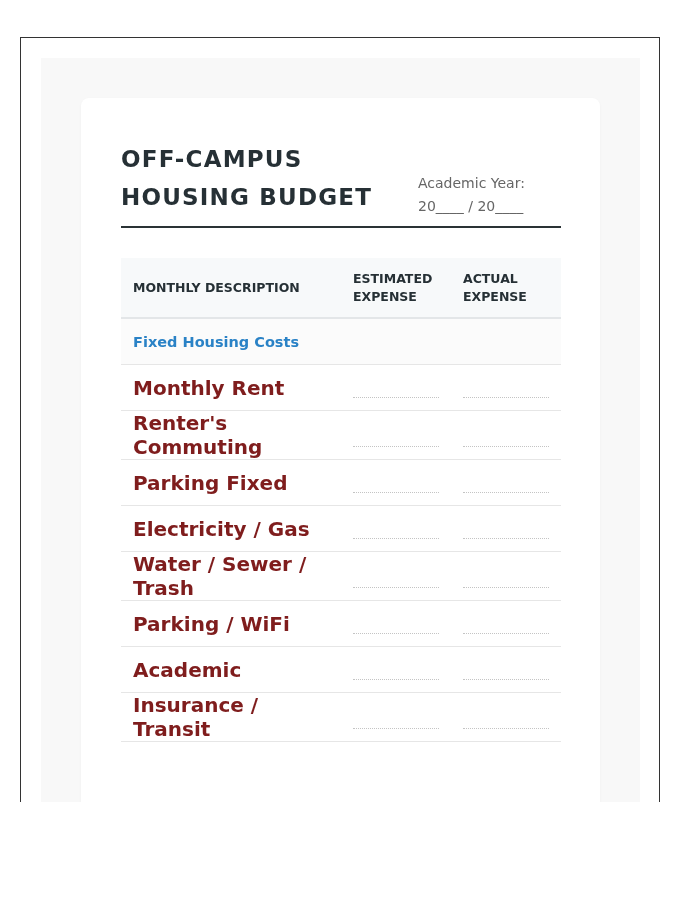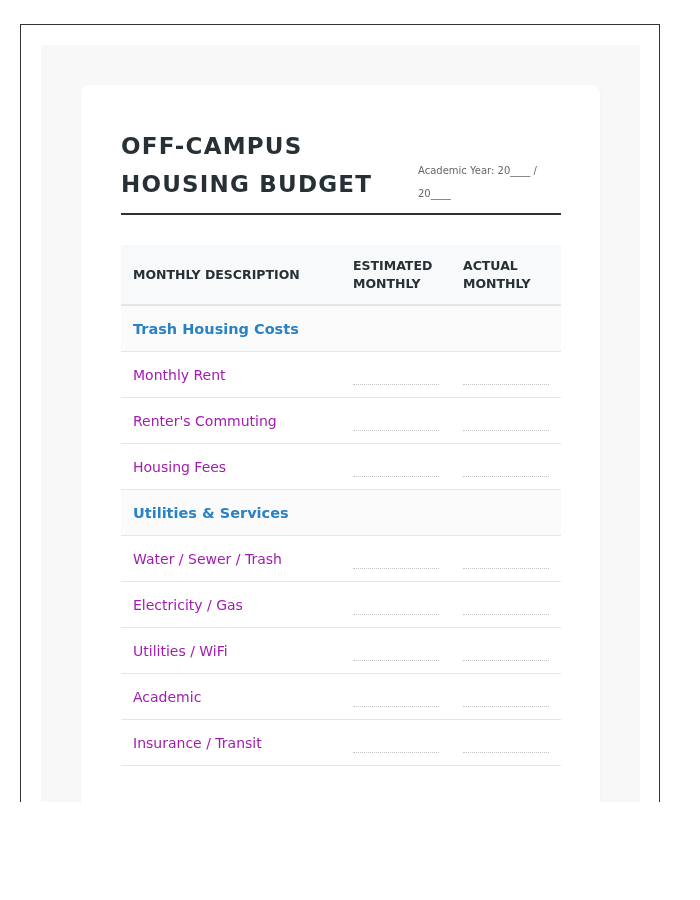--- a/index.html
+++ b/index.html
@@ -1,39 +1,39 @@
 <!DOCTYPE html>
 <html><head>
 <meta charset="utf-8">
 <style>
   html, body { margin: 0; padding: 0; background: #ffffff; }
   body { width: 700px; height: 900px; position: relative; overflow: hidden;
          font-family: "DejaVu Sans", "Liberation Sans", sans-serif; }
   .viewport { position: absolute; left: 0; top: 0; width: 700px; height: 802px; overflow: hidden; }
-  .frame { position: absolute; left: 20px; top: 24px; width: 640px; height: 800px;
+  .frame { position: absolute; left: 20px; top: 37px; width: 640px; height: 800px;
            border: 1px solid #333; border-bottom: none; background: #fff; box-sizing: border-box; }
   .gray { position: absolute; left: 20px; top: 20px; width: 599px; height: 800px; background: #f8f8f8; }
   .card { position: absolute; left: 40px; top: 40px; width: 519px; height: 900px;
           background: #fff; border-radius: 8px; box-shadow: 0 1px 3px rgba(0,0,0,0.04); }
   .content { position: absolute; left: 40px; top: 44px; width: 440px; }
   .header { position: relative; height: 84px; border-bottom: 2px solid #2a3235; }
   .title { position: absolute; left: 0; top: -2px; width: 300px; margin: 0;
            font-size: 23px; font-weight: bold; color: #263035; letter-spacing: 1.2px;
            line-height: 38px; }
-  .year { position: absolute; left: 297px; top: 30px; width: 150px; font-size: 10px;
+  .year { position: absolute; left: 297px; top: 30px; width: 150px; font-size: 14px;
           color: #666; line-height: 23px; }
   table { border-collapse: collapse; width: 440px; margin-top: 30px; table-layout: fixed; }
   th { background: #f7f9fa; text-align: left; font-size: 12.5px; font-weight: bold;
        color: #263035; padding: 0 12px; height: 59px; border-bottom: 2px solid #e3e6e8;
        line-height: 18px; }
   th.c1 { width: 196px; }
   th.c2 { width: 86px; }
   th.c3 { width: 86px; }
-  td { height: 45px; border-bottom: 1px solid #e6e6e6; padding: 0 12px; font-size: 14px;
-       color: #a21caf; }
+  td { height: 45px; border-bottom: 1px solid #e6e6e6; padding: 0 12px; font-size: 20px;
+       color: #7f1d1d; font-weight: bold; }
   tr.section td { background: #fbfbfb; color: #2a82c6; font-weight: bold; font-size: 14.5px; }
   td.desc { vertical-align: middle; padding-top: 0; }
   td.amt { position: relative; }
   .blank { position: absolute; left: 12px; right: 12px; bottom: 12px;
            border-bottom: 1px dotted #c4c4c4; height: 0; }
 </style>
 </head>
 <body>
 
 <div class="viewport">
@@ -43,79 +43,76 @@
         <div class="content">
           <div class="header">
             <h1 class="title">OFF-CAMPUS HOUSING BUDGET</h1>
             <div class="year">Academic Year: 20____ / 20____</div>
           </div>
 
           <table>
             <thead>
               <tr>
                 <th class="c1">MONTHLY DESCRIPTION</th>
-                <th class="c2">ESTIMATED MONTHLY</th>
-                <th class="c3">ACTUAL MONTHLY</th>
+                <th class="c2">ESTIMATED EXPENSE</th>
+                <th class="c3">ACTUAL EXPENSE</th>
               </tr>
             </thead>
             <tbody>
               <tr class="section">
-                <td colspan="3">Trash Housing Costs</td>
+                <td colspan="3">Fixed Housing Costs</td>
               </tr>
               <tr>
                 <td class="desc">Monthly Rent</td>
                 <td class="amt">
                     <span class="blank"></span>
                   </td>
                 <td class="amt">
                     <span class="blank"></span>
                   </td>
               </tr>
               <tr>
                 <td class="desc">Renter's Commuting</td>
                 <td class="amt">
                     <span class="blank"></span>
                   </td>
                 <td class="amt">
                     <span class="blank"></span>
                   </td>
               </tr>
               <tr>
-                <td class="desc">Housing Fees</td>
+                <td class="desc">Parking Fixed</td>
                 <td class="amt">
                     <span class="blank"></span>
                   </td>
                 <td class="amt">
                     <span class="blank"></span>
                   </td>
               </tr>
 
-              <tr class="section">
-                <td colspan="3">Utilities &amp; Services</td>
+              <tr>
+                <td class="desc">Electricity / Gas</td>
+                <td class="amt">
+                    <span class="blank"></span>
+                  </td>
+                <td class="amt">
+                    <span class="blank"></span>
+                  </td>
               </tr>
               <tr>
                 <td class="desc">Water / Sewer / Trash</td>
                 <td class="amt">
                     <span class="blank"></span>
                   </td>
                 <td class="amt">
                     <span class="blank"></span>
                   </td>
               </tr>
               <tr>
-                <td class="desc">Electricity / Gas</td>
-                <td class="amt">
-                    <span class="blank"></span>
-                  </td>
-                <td class="amt">
-                    <span class="blank"></span>
-                  </td>
-              </tr>
-              <tr>
-                <td class="desc">Utilities / WiFi</td>
+                <td class="desc">Parking / WiFi</td>
                 <td class="amt">
                     <span class="blank"></span>
                   </td>
                 <td class="amt">
                     <span class="blank"></span>
                   </td>
               </tr>
 
               <tr>
                 <td class="desc">Academic</td>

